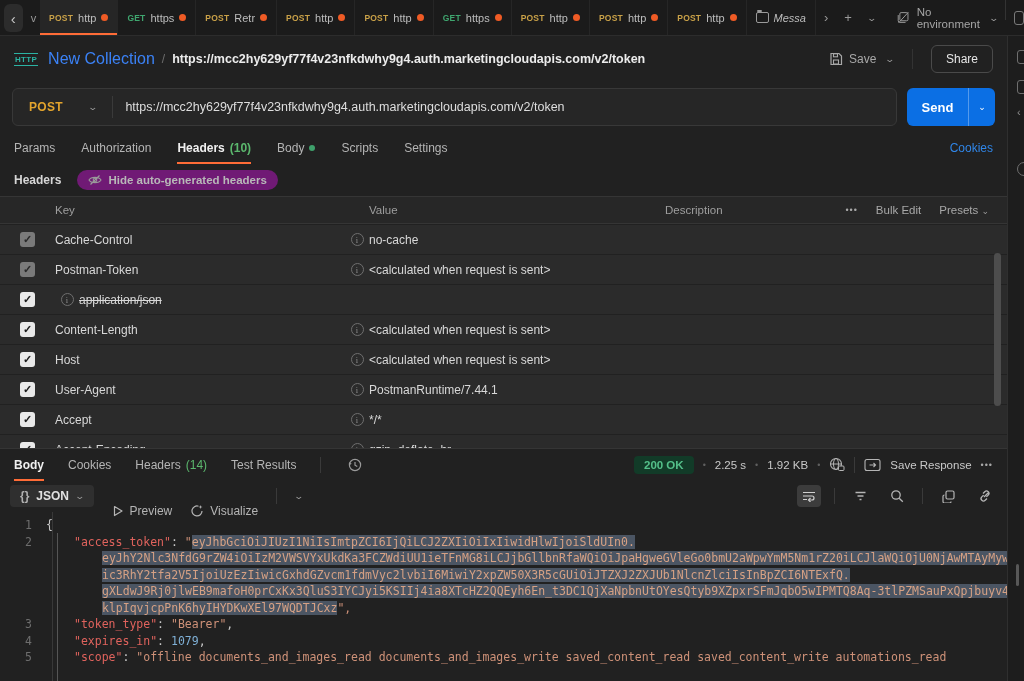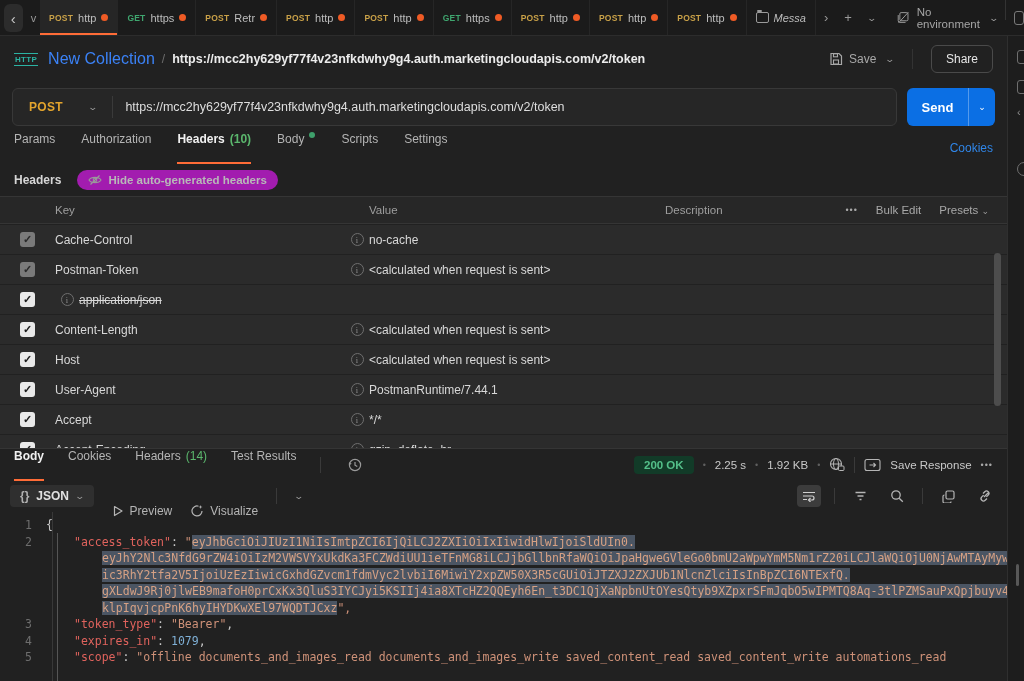--- a/index.html
+++ b/index.html
@@ -47,31 +47,31 @@
   .method-dd .m { color:#e3a42d; font-weight:bold; font-size:12px; letter-spacing:.3px; }
   .url-vline { width:1px; height:22px; background:#3a3a3a; margin-right:12px; }
   .url-text { color:#dedede; font-size:12.5px; white-space:nowrap; overflow:hidden; }
   .send-btn { width:88px; height:38px; background:#0b6fe4; border-radius:6px; display:flex; align-items:stretch; }
   .send-main { flex:1; display:flex; align-items:center; justify-content:center; color:#fff; font-weight:bold; font-size:13px;
                border-right:1px solid rgba(255,255,255,.3); }
   .send-caret { width:26px; display:flex; align-items:center; justify-content:center; color:#fff; font-size:9px; }
 
   
   .reqtabs { position:absolute; top:132px; left:0; width:1007px; height:32px; display:flex; align-items:center; padding:0 14px; gap:26px; font-size:12px; color:#b5b5b5; }
-  .rtab { position:relative; height:32px; display:flex; gap:5px; }
+  .rtab { position:relative; height:32px; display:flex; align-items:center; gap:5px; }
   .rtab.active { color:#f0f0f0; font-weight:bold; }
   .rtab.active::after { content:""; position:absolute; left:0; right:0; bottom:0; height:2px; background:#ff6c37; }
   .g-count { color:#5bb76d; }
   .green-dot { width:6px; height:6px; border-radius:50%; background:#3ea06b; }
   .cookies-link { margin-left:auto; color:#3086e8; }
 
   
   .subhead { position:absolute; top:164px; left:0; width:1007px; height:32px; display:flex; align-items:center; padding:0 14px; gap:16px; }
   .subhead .ttl { color:#d6d6d6; font-weight:bold; font-size:12px; }
-  .pill { display:flex; align-items:center; gap:6px; background:#a21caf; border-radius:999px; padding:4px 11px;
+  .pill { display:flex; align-items:center; gap:6px; background:#701a75; border-radius:999px; padding:4px 11px;
           color:#b8b8b8; font-size:11.5px; font-weight:bold; }
 
   
   .table { position:absolute; top:196px; left:0; width:1007px; height:252px; overflow:hidden; }
   .t-head { height:28px; background:#272727; border-top:1px solid #353535; border-bottom:1px solid #353535;
             display:flex; align-items:center; color:#9e9e9e; font-size:11.5px; }
   .t-row { height:29px; margin-top:1px; background:#2b2b2b; display:flex; align-items:center; color:#d8d8d8; font-size:12px; }
   .c-check { width:55px; display:flex; justify-content:center; }
   .c-key { width:290px; display:flex; align-items:center; }
   .c-info { width:24px; display:flex; justify-content:center; }

